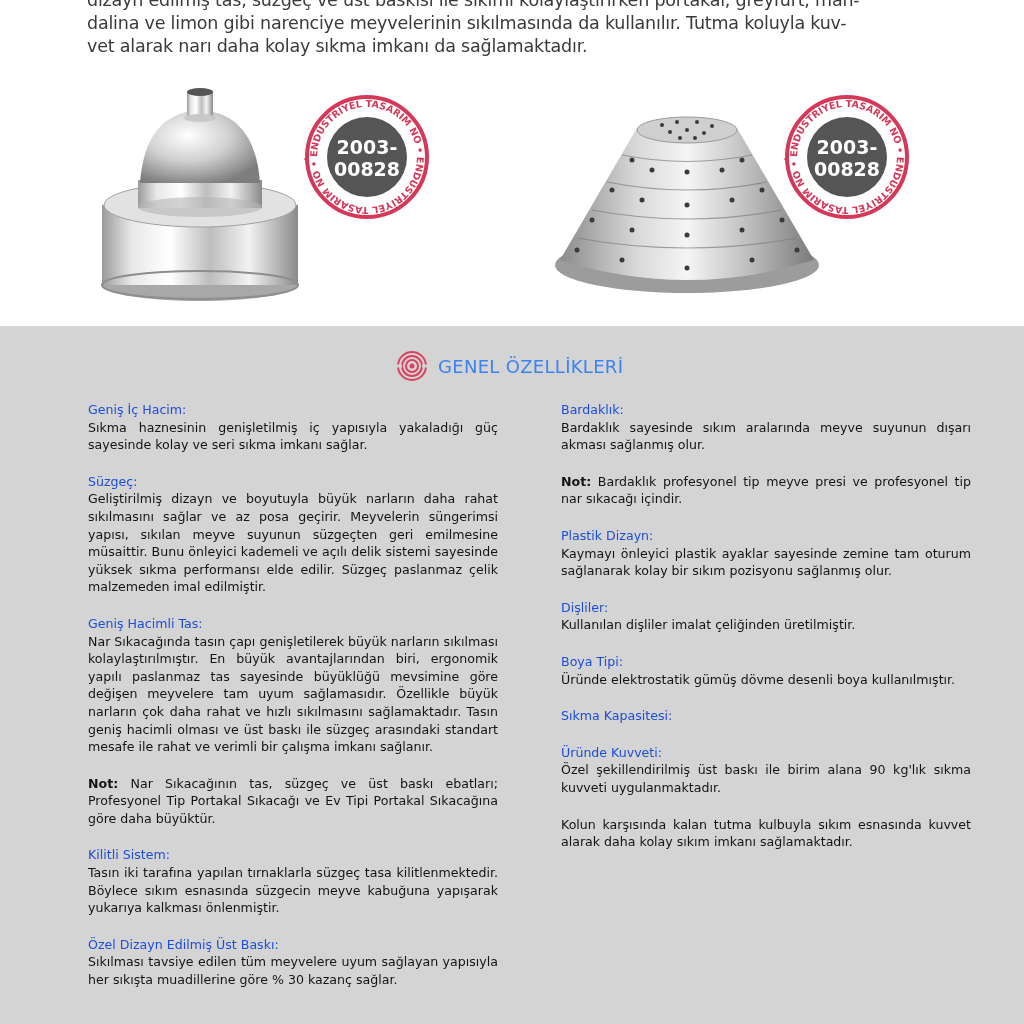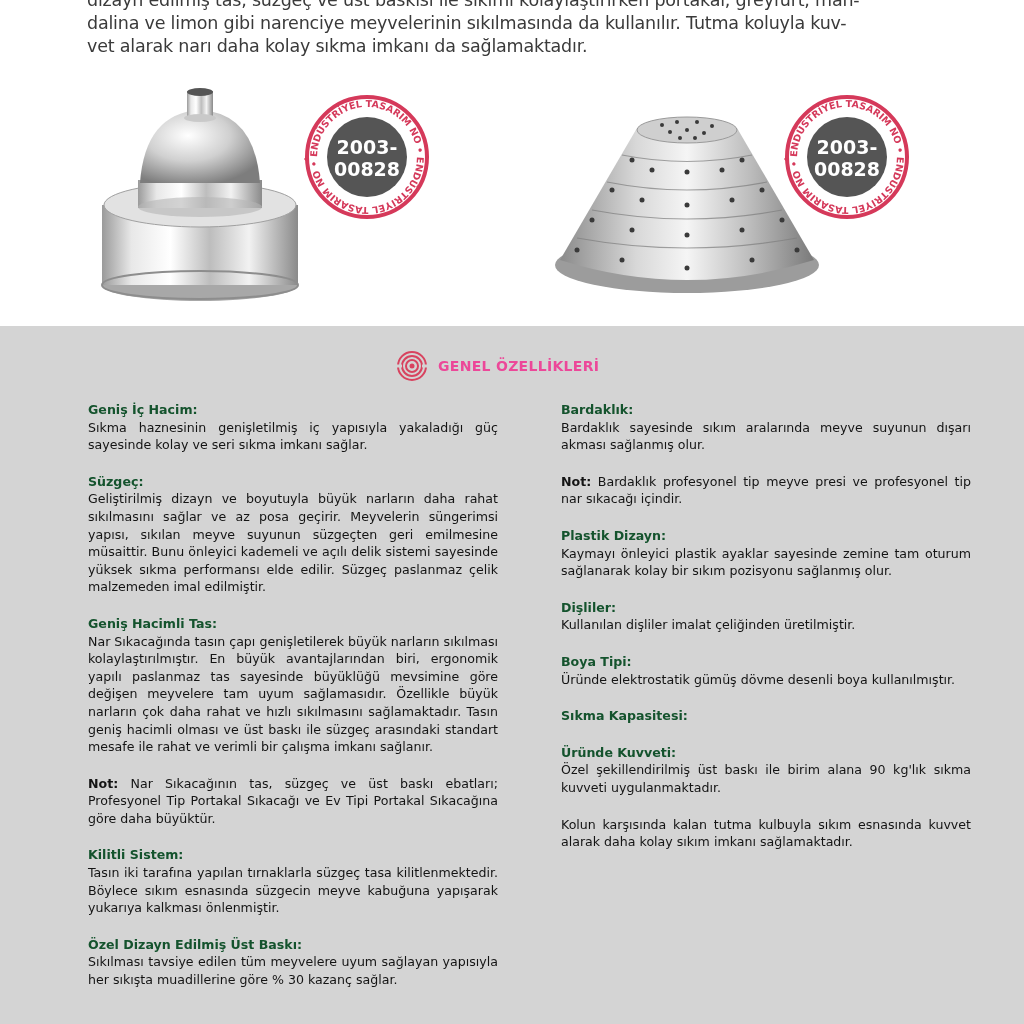--- a/index.html
+++ b/index.html
@@ -3,26 +3,26 @@
 <meta charset="utf-8">
 <style>
   html, body { margin: 0; padding: 0; }
   body { width: 1024px; height: 1024px; overflow: hidden; background: #ffffff; font-family: "DejaVu Sans", sans-serif; color: #1a1a1a; position: relative; }
   .intro { position: absolute; left: 86px; top: -12px; width: 850px; font-size: 17.5px; line-height: 22px; color: #3a3a3a; text-align: justify; letter-spacing: -0.2px; }
   .intro p { margin: 1px; }
   .product { position: absolute; }
   .badge { position: absolute; width: 130px; height: 130px; }
   .gray-band { position: absolute; left: 0; top: 326px; width: 1024px; height: 698px; background: #d4d4d4; }
   .section-title { position: absolute; left: 396px; top: 350px; display: flex; align-items: center; gap: 10px; }
-  .section-title .label { color: #ec4899; font-weight: bold; font-size: 14px; letter-spacing: 0.3px; }
+  .section-title .label { color: #3b82f6; font-weight: normal; font-size: 18px; letter-spacing: 0.3px; }
   .col { position: absolute; top: 401px; width: 410px; font-size: 12.6px; line-height: 17.6px; color: #141414; }
   .col.left { left: 88px; }
   .col.right { left: 561px; }
   .item { margin-bottom: 19px; }
-  .item .h { color: #14532d; font-weight: bold; display: block; }
+  .item .h { color: #1d4ed8; font-weight: normal; display: block; }
   .item .b { text-align: justify; margin: 0; display: block; }
   .note-lead { font-weight: bold; }
 </style>
 </head>
 <body>
 
 <div class="intro">
   <p>dizayn edilmiş tas, süzgeç ve üst baskısı ile sıkımı kolaylaştırırken portakal, greyfurt, man-</p>
   <p>dalina ve limon gibi narenciye meyvelerinin sıkılmasında da kullanılır. Tutma koluyla kuv-</p>
   <p>vet alarak narı daha kolay sıkma imkanı da sağlamaktadır.</p>

